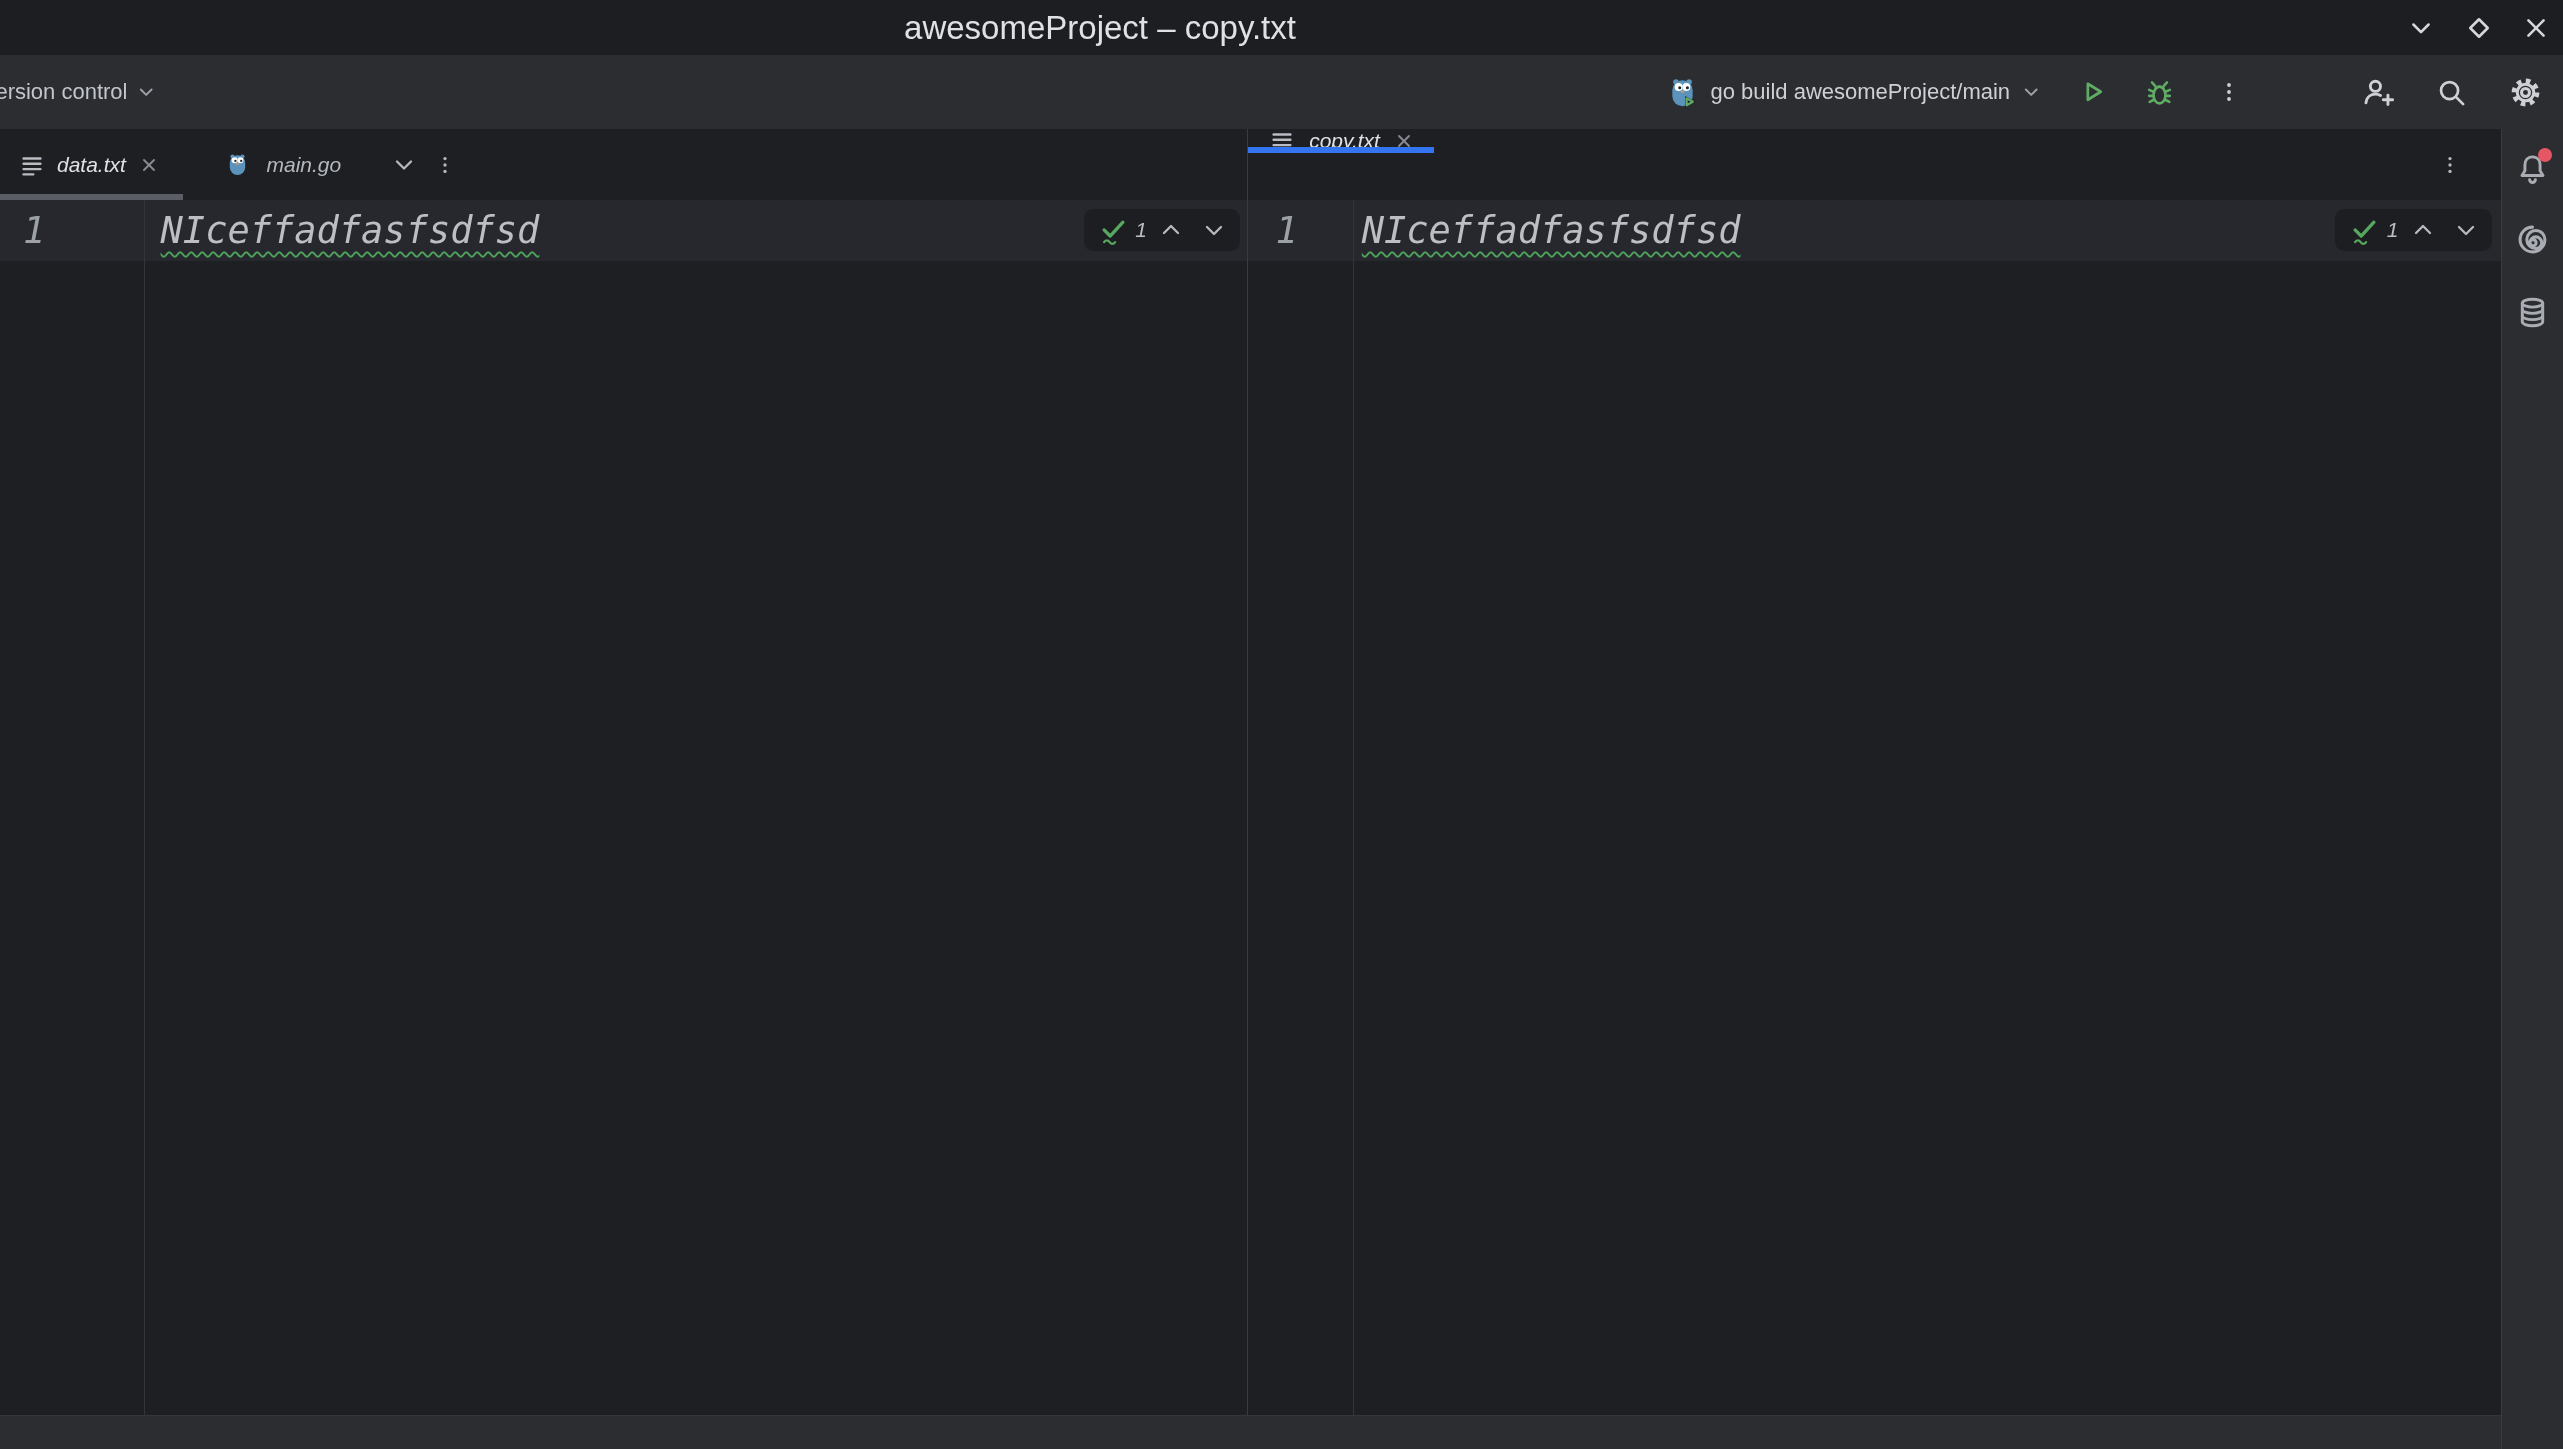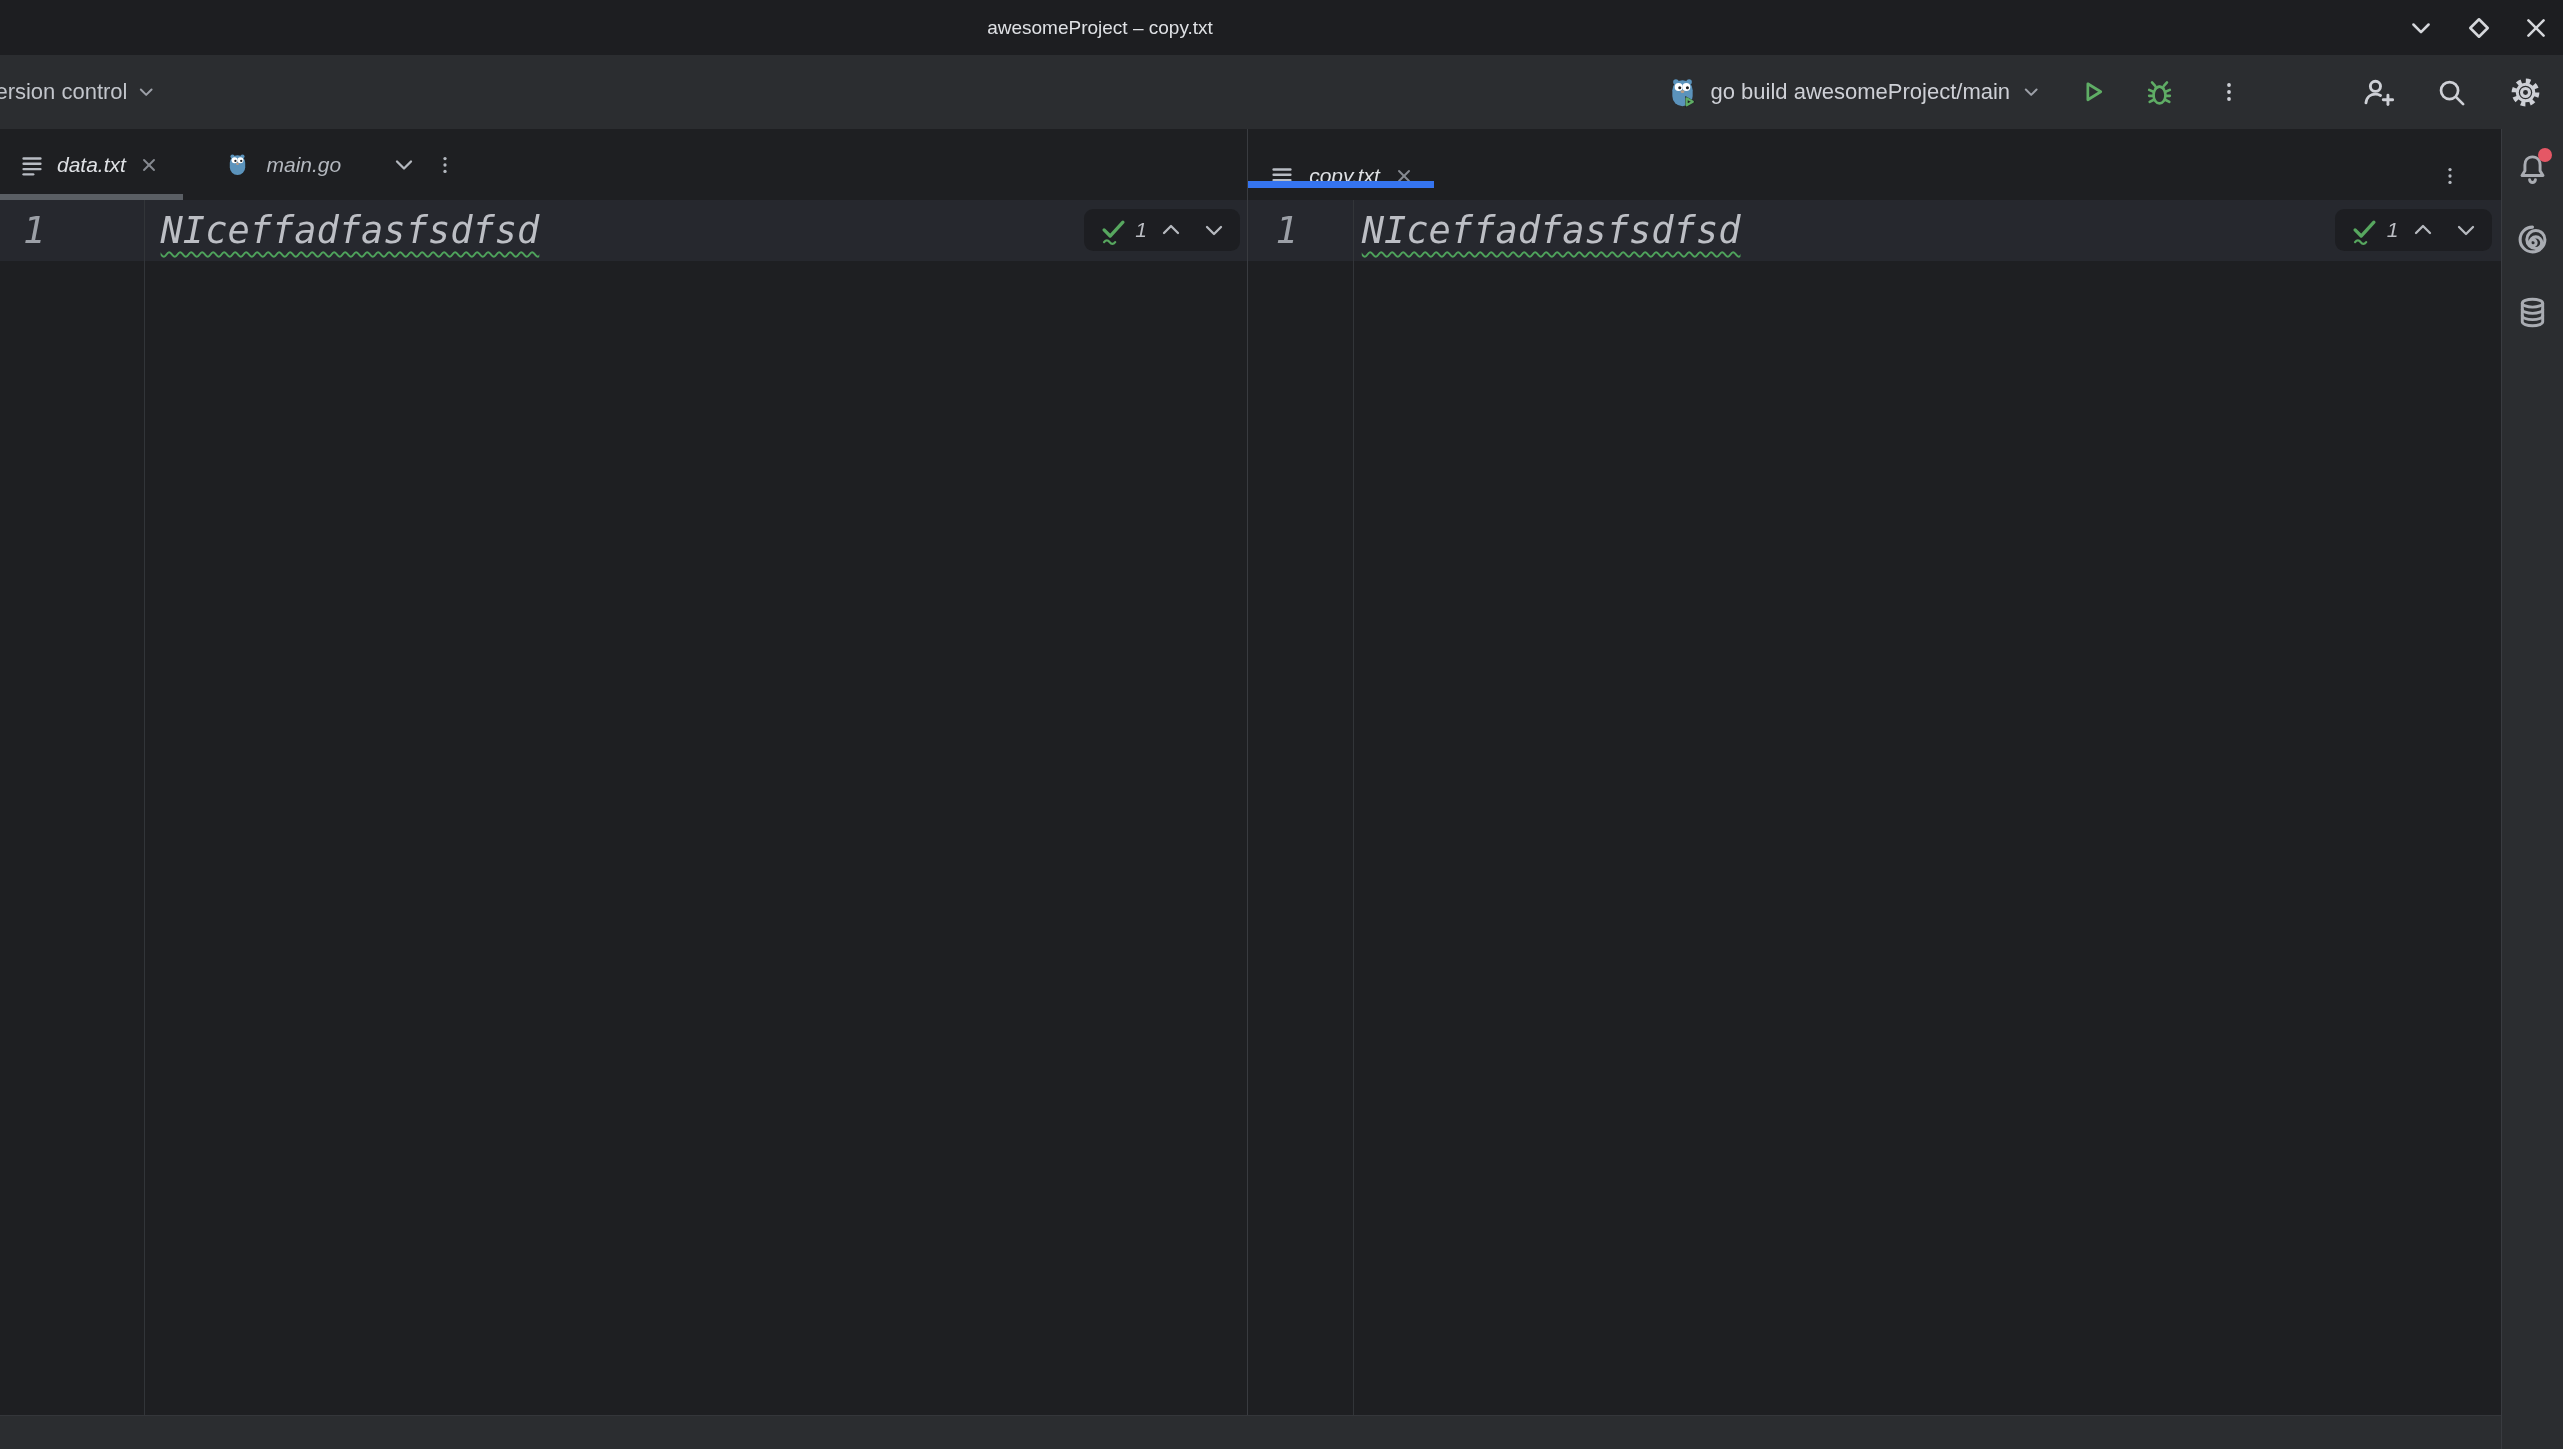--- a/index.html
+++ b/index.html
@@ -4,21 +4,21 @@
 <style>
   html,body{margin:0;padding:0;background:#1e1f22;}
   .app{position:relative;width:2563px;height:1449px;overflow:hidden;
        font-family:"Liberation Sans",sans-serif;color:#bcbec4;
        -webkit-font-smoothing:antialiased;}
   svg{display:block;}
 
   
   .titlebar{position:relative;height:55px;background:#1d1e21;}
   .title{position:absolute;left:1100px;top:50%;transform:translate(-50%,-50%);
-         font-size:19px;color:#dfe1e5;white-space:nowrap;}
+         font-size:33px;color:#dfe1e5;white-space:nowrap;}
   .win-controls{position:absolute;right:0;top:0;height:100%;display:flex;
                 align-items:center;gap:18.4px;padding-right:7.4px;}
   .win-btn{width:39px;height:39px;display:flex;align-items:center;justify-content:center;}
 
   
   .toolbar{height:74px;background:#2b2d30;display:flex;
            justify-content:space-between;}
   .vc-widget{display:flex;align-items:center;gap:9.2px;margin-left:-4.6px;
              font-size:22px;color:#c2c5cb;}
   .toolbar-right{display:flex;align-items:center;padding-right:21px;}
@@ -28,21 +28,21 @@
 
   
   .mid{position:relative;display:flex;height:1320px;}
   .mid-main{width:2501px;display:flex;flex-direction:column;font-style:italic;}
   .split-divider{position:absolute;left:1247px;top:0;width:0.9px;height:1286px;
                  background:#393b40;z-index:5;}
 
   
   .tabbar{height:71px;background:#1e1f22;display:flex;}
   .tabs-left{width:1247px;display:flex;align-items:stretch;}
-  .tabs-right{width:1254px;margin-left:0.9px;display:flex;align-items:center;margin-top:22px;}
+  .tabs-right{width:1254px;margin-left:0.9px;display:flex;align-items:flex-start;}
   .tab{position:relative;display:flex;align-items:center;font-size:21px;
        color:#b4b8bf;white-space:nowrap;}
   .tab .ticon{margin-right:16.6px;}
   .tab-plain{padding:9px 42px;}
   .tab-data{padding:0 24px 0 20px;color:#dfe1e5;}
   .tab-data .ticon{margin-right:13px;}
   .tab-data .close{margin-left:13px;}
   .tab-copy{padding:0 20px 0 23px;color:#dfe1e5;}
   .tab-copy .ticon{margin-right:14.7px;}
   .tab-copy .close{margin-left:14px;}

